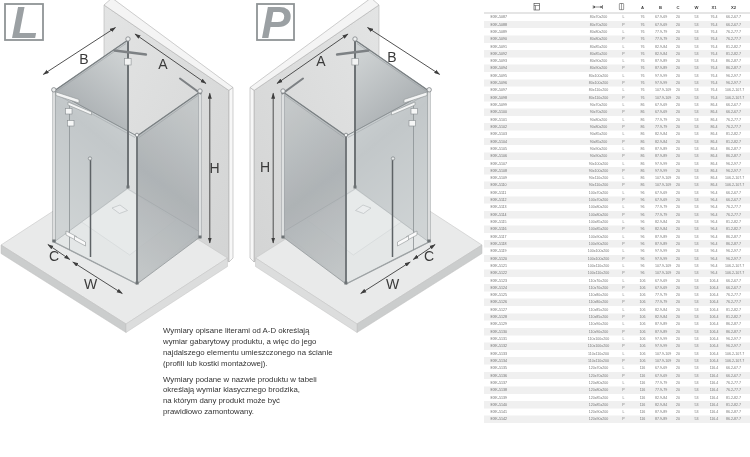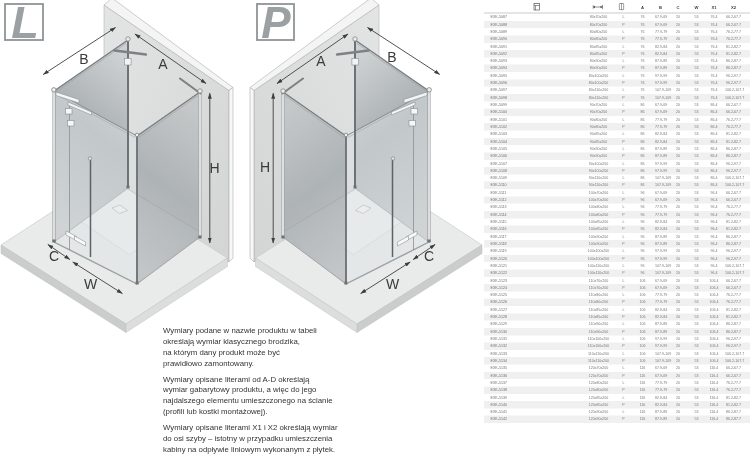--- a/index.html
+++ b/index.html
@@ -822,19 +822,18 @@
         <span class="c4">87.9-89</span>
         <span class="c5">20</span>
         <span class="c6">53</span>
         <span class="c7">116.4</span>
         <span class="c8">86.2-87.7</span>
       </div>
 </div>
 
 <div class="paras">
 
+  <p>Wymiary opisane literami od A-D określają<br>wymiar gabarytowy produktu, a więc do jego<br>najdalszego elementu umieszczonego na ścianie<br>(profili lub kostki montażowej).</p>
+
   <p>Wymiary podane w nazwie produktu w tabeli<br>określają wymiar klasycznego brodzika,<br>na którym dany produkt może być<br>prawidłowo zamontowany.</p>
 
-  <p>Wymiary opisane literami od A-D określają<br>wymiar gabarytowy produktu, a więc do jego<br>najdalszego elementu umieszczonego na ścianie<br>(profili lub kostki montażowej).</p>
-
-  <p>Wymiary opisane literami X1 i X2 określają wymiar<br>do osi szyby – istotny w przypadku umieszczenia<br>kabiny na odpływie liniowym wykonanym z płytek.</p>
 </div>
 </div>
 
 </body></html>

